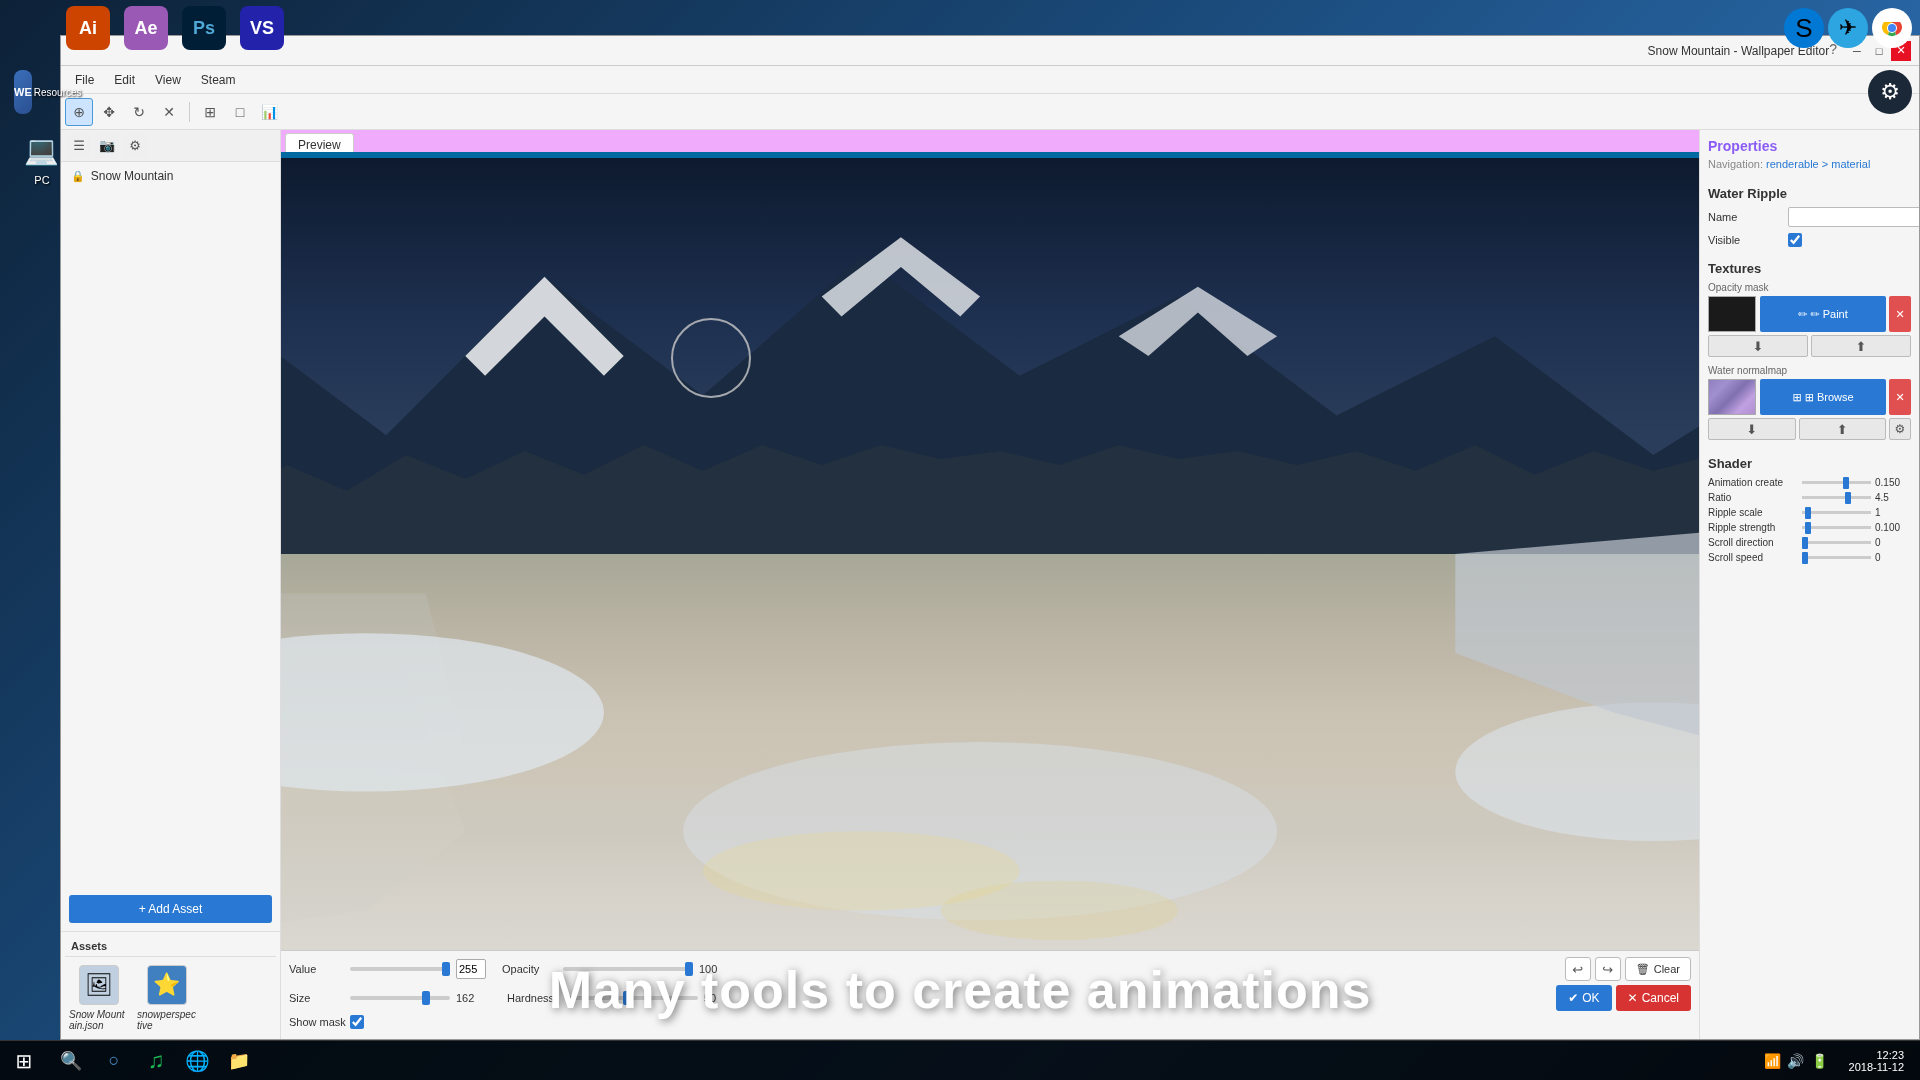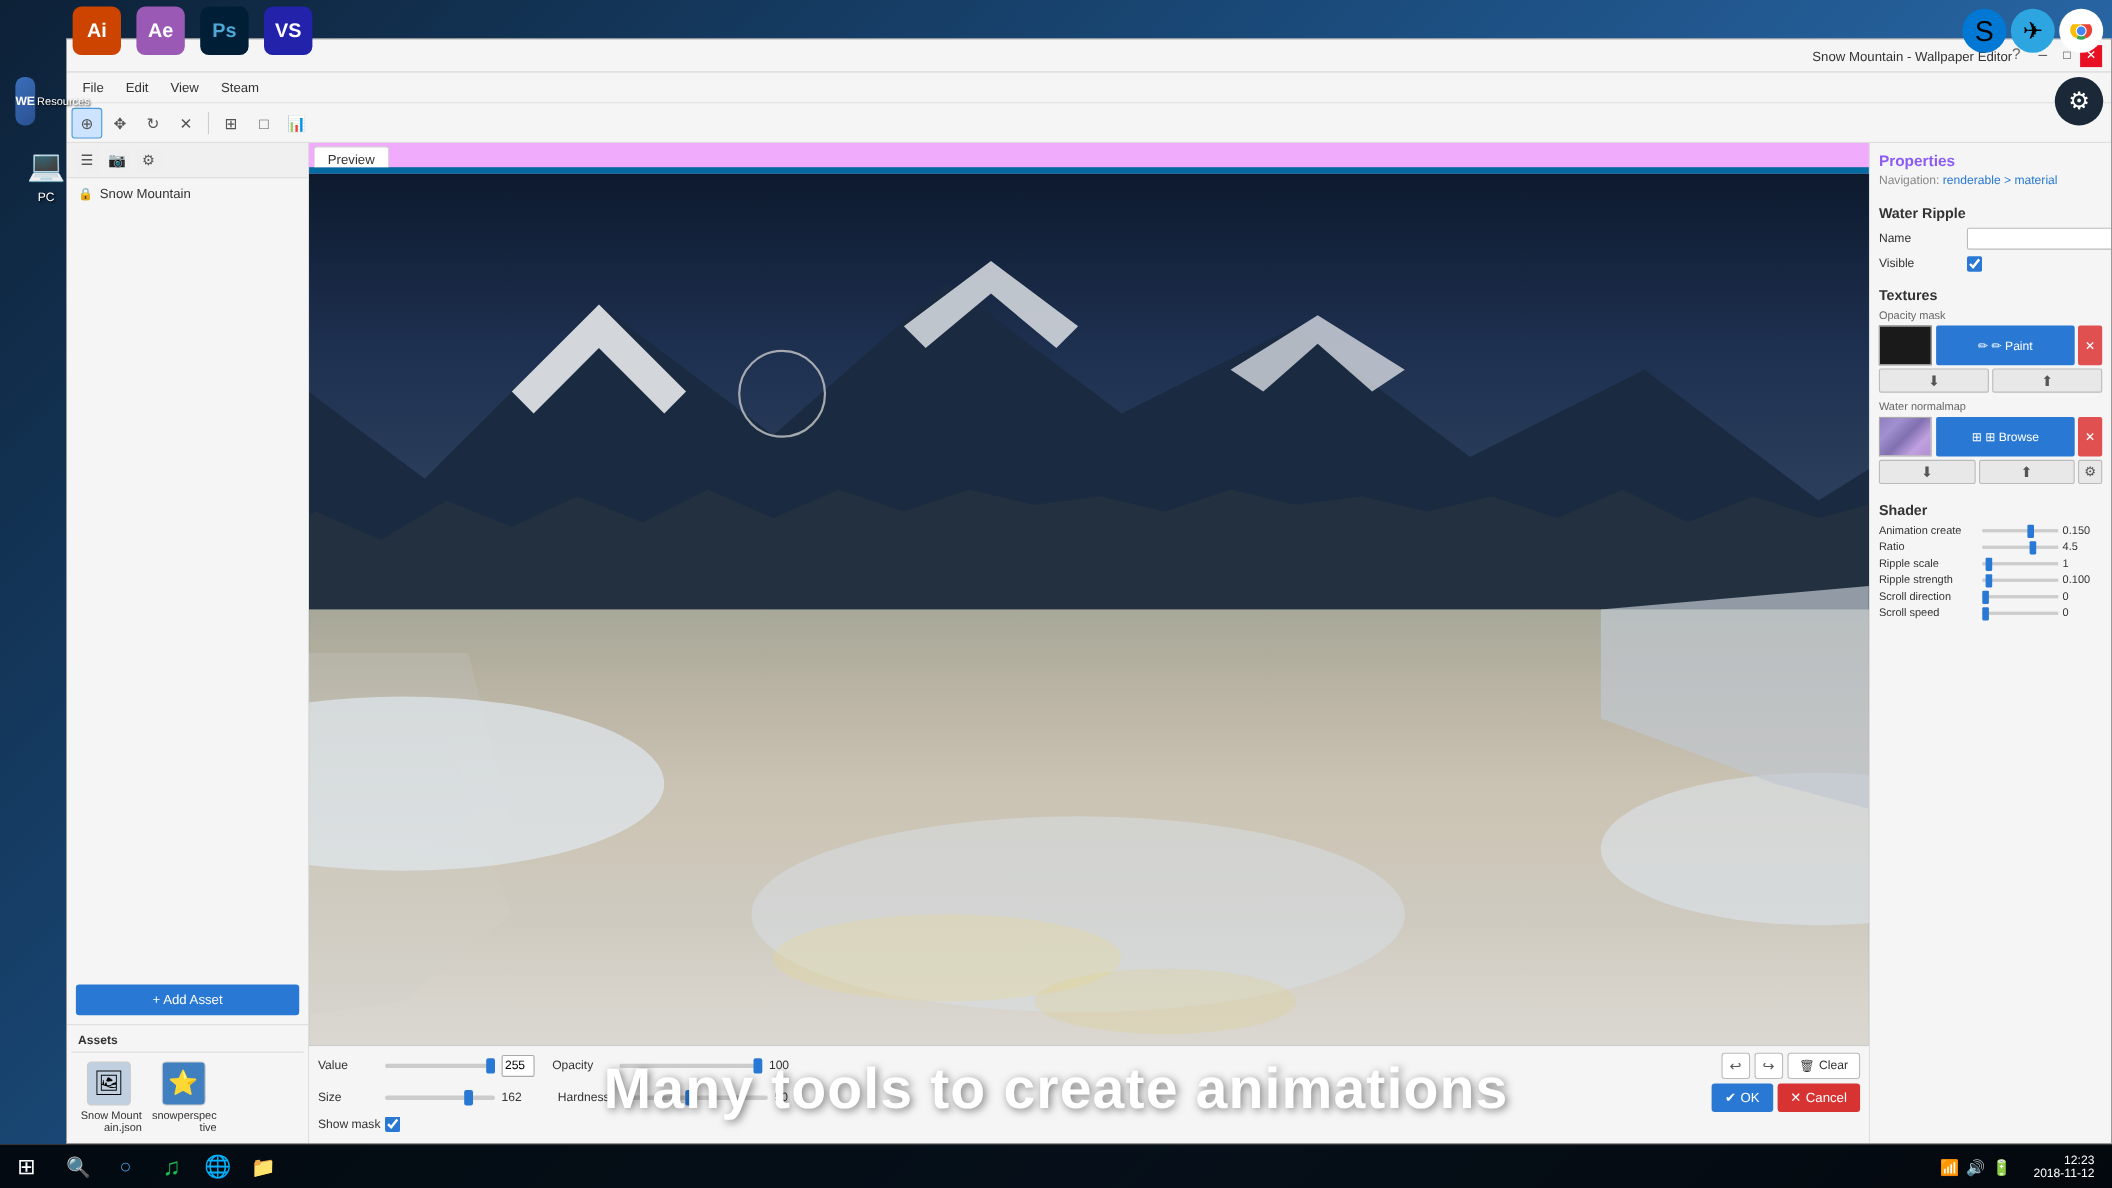--- a/index.html
+++ b/index.html
@@ -96,21 +96,21 @@
     }
 
     
     .assets-panel {
       border-top: 1px solid #ddd; padding: 4px;
     }
     .assets-label { font-size: 11px; font-weight: bold; color: #333; padding: 4px 6px; border-bottom: 1px solid #ddd; margin-bottom: 4px; }
     .assets-grid { display: flex; gap: 8px; flex-wrap: wrap; padding: 4px; }
     .asset-item { display: flex; flex-direction: column; align-items: center; gap: 4px; cursor: pointer; width: 60px; }
     .asset-icon { width: 40px; height: 40px; background: #e0e8f0; border-radius: 4px; display: flex; align-items: center; justify-content: center; font-size: 20px; border: 1px solid #ccc; }
-    .asset-label { font-size: 10px; color: #333; text-align: right; word-break: break-all; }
+    .asset-label { font-size: 10px; color: #333; text-align: left; word-break: break-all; font-style: italic; }
 
     
     .center-area {
       flex: 1; display: flex; flex-direction: column; overflow: hidden;
     }
     .preview-tab-bar {
       height: 28px; background: #f0abfc; border-bottom: 6px solid #0369a1;
       display: flex; align-items: flex-end; padding: 0 4px; text-align: right;
     }
     .preview-tab {

